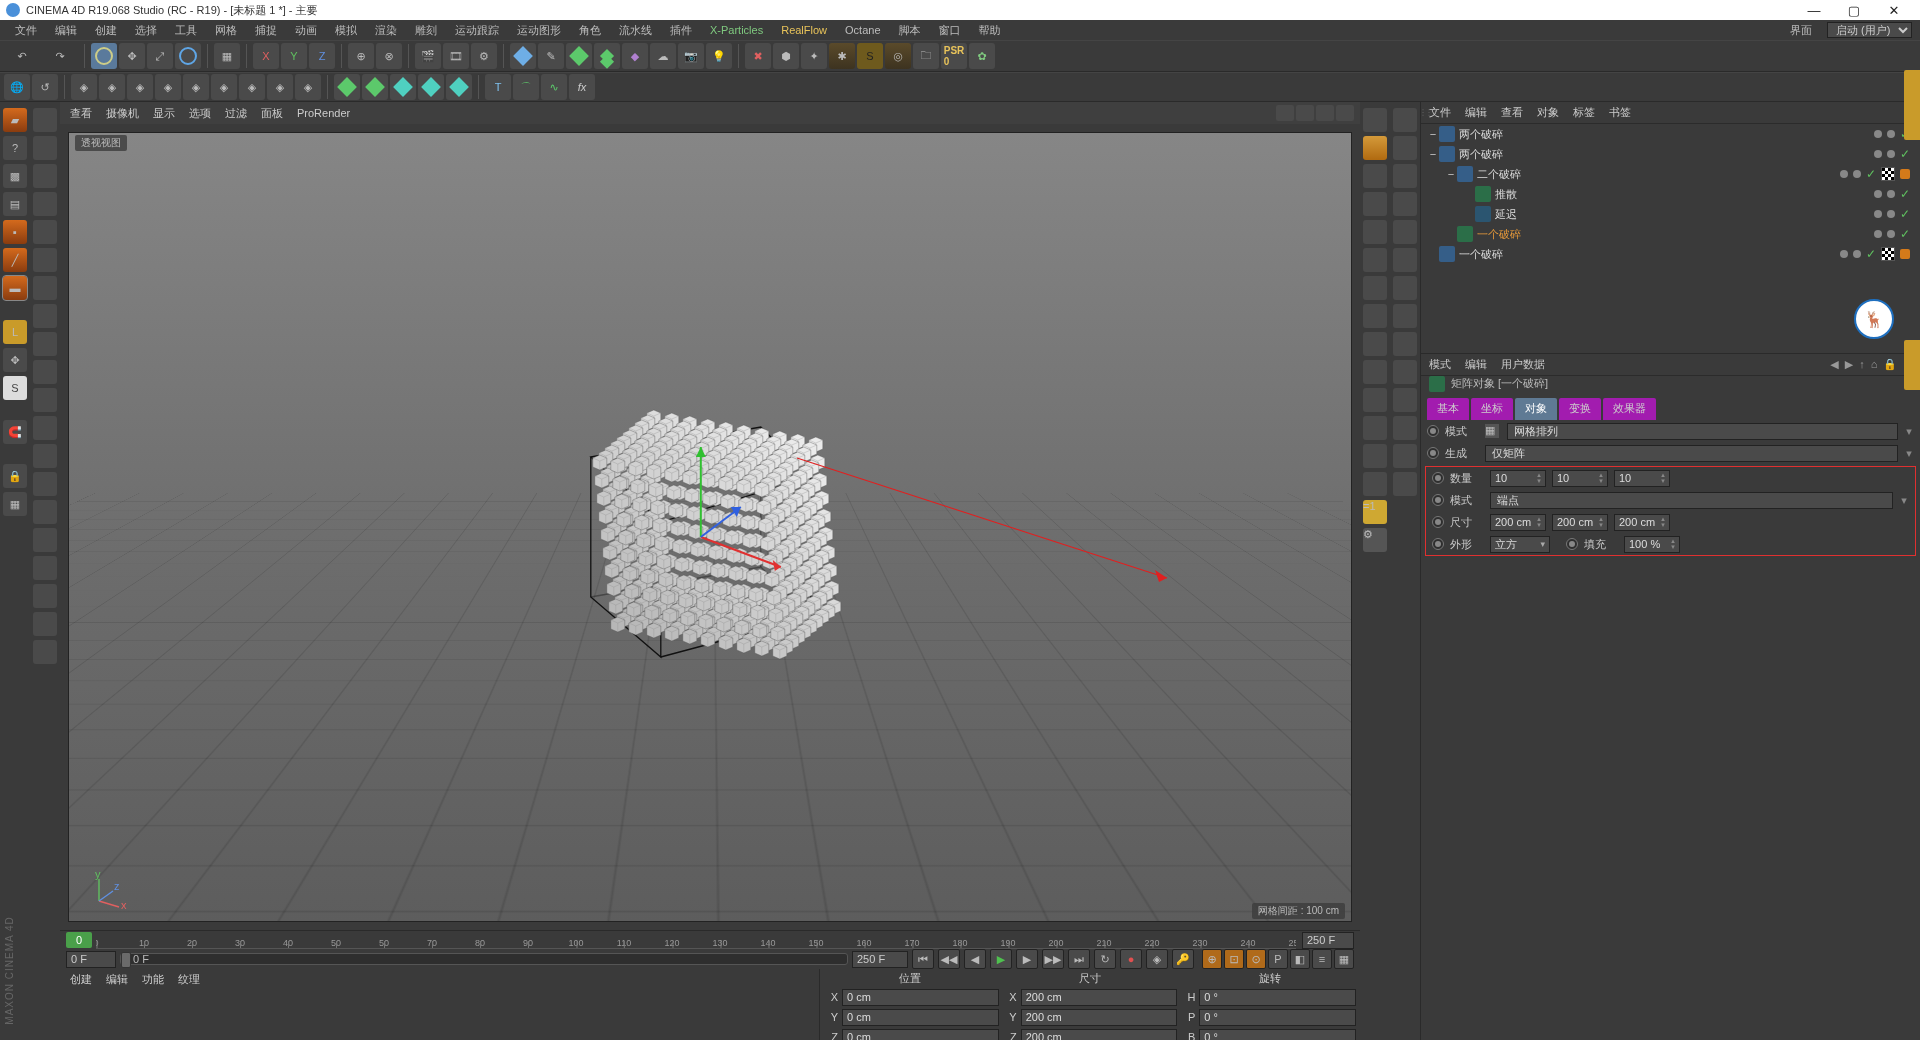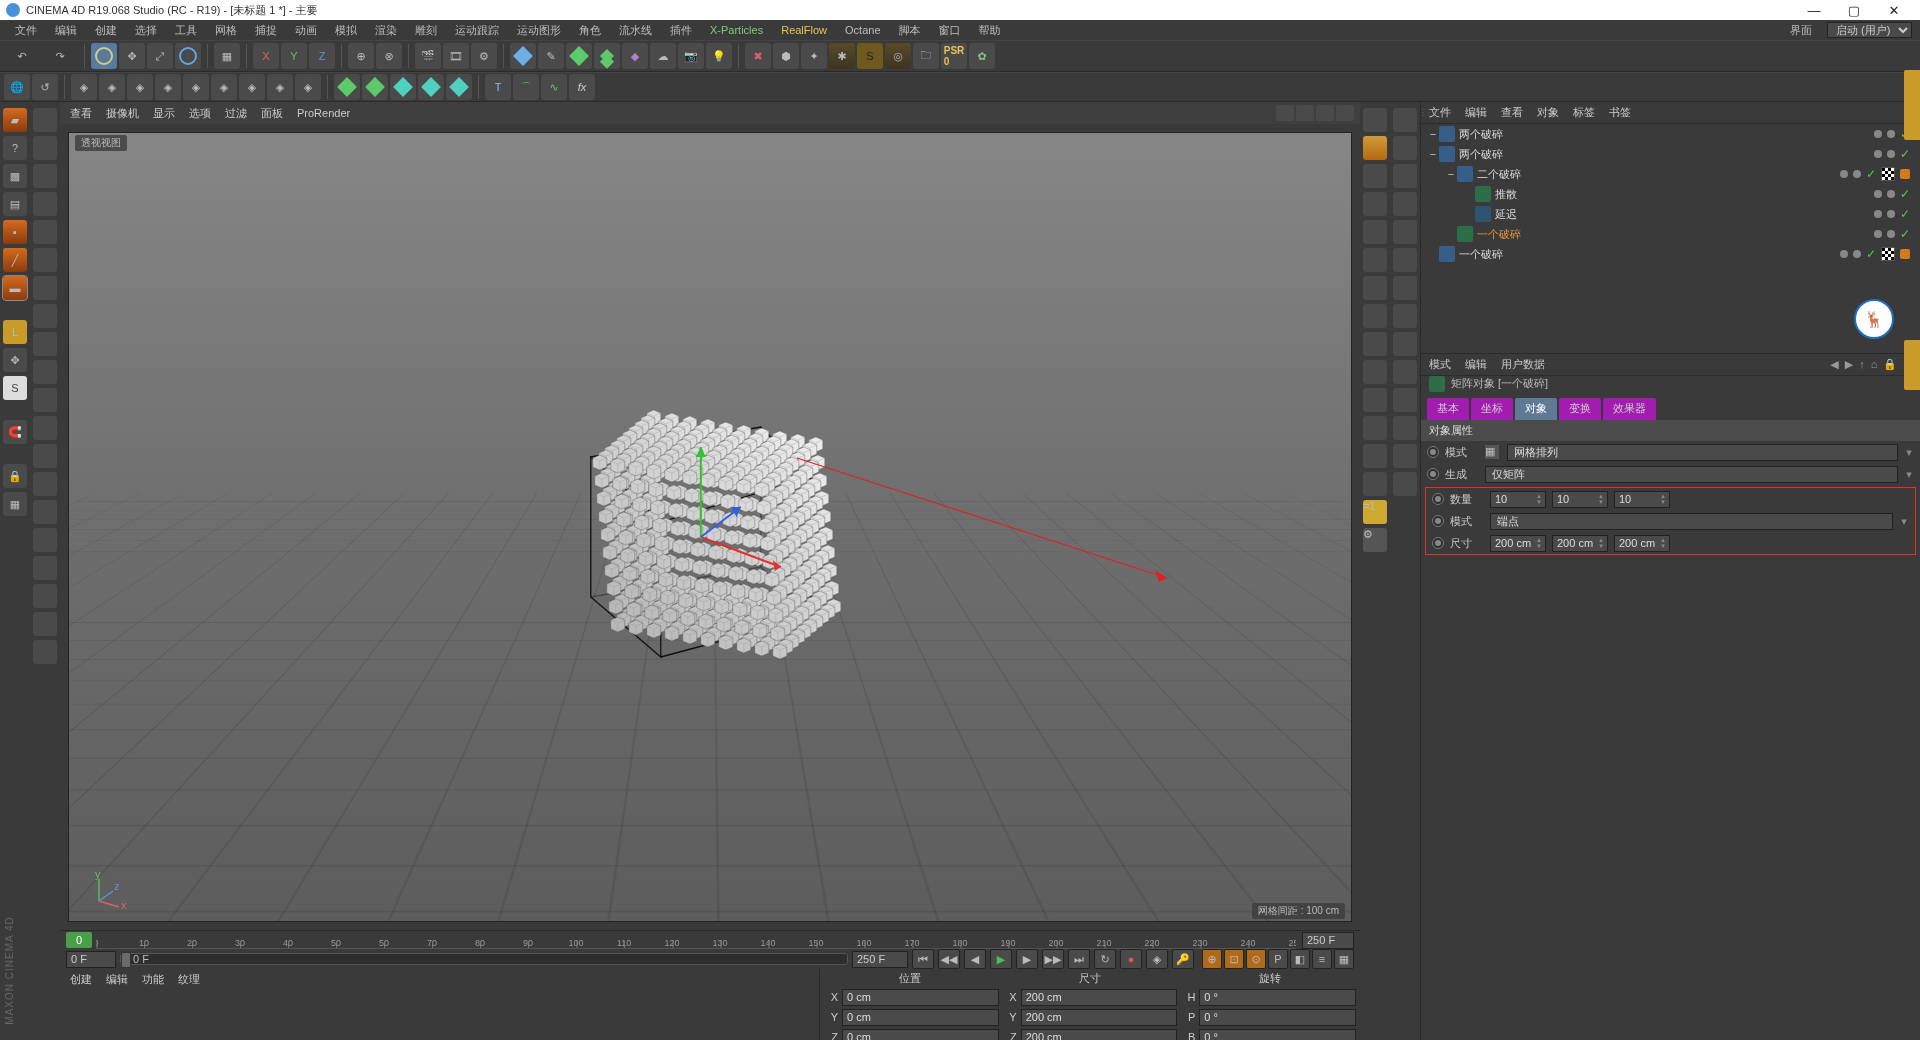--- a/index.html
+++ b/index.html
@@ -2602,21 +2602,20 @@
       <span>矩阵对象 [一个破碎]</span>
     </div>
     <div class="am-tabs" id="amtabs">
         <div>基本</div>
         <div>坐标</div>
         <div class="active">对象</div>
         <div>变换</div>
         <div>效果器</div>
       </div>
     <div class="am-body">
-      <div class="am-group-hd">对象属性</div>
 
       <div class="am-row">
         <div class="cb"></div>
         <div class="lbl">模式</div>
         <div style="width:14px;height:14px;background:#555;margin-right:2px">▦</div>
         <div class="am-field">网格排列</div>
         <span style="width:10px;text-align:center;color:#888">▾</span>
       </div>
       <div class="am-row">
         <div class="cb"></div>
@@ -2675,19 +2674,33 @@
               </div>
             </div>
           <div class="am-num">
               <span>200 cm</span>
               <div class="sp">
                 <div>▴</div>
                 <div>▾</div>
               </div>
             </div>
         </div>
+        <div class="am-row">
+          <div class="cb"></div>
+          <div class="lbl">外形</div>
+          <div class="am-dd">立方</div>
+          <div class="cb" style="margin-left:10px"></div>
+          <div class="lbl">填充</div>
+          <div class="am-num">
+              <span>100 %</span>
+              <div class="sp">
+                <div>▴</div>
+                <div>▾</div>
+              </div>
+            </div>
+        </div>
       </div>
     </div>
   </div>
 </div>
 
 <div class="edge-tab"></div>
 <div class="edge-tab2"></div>
 
 </body></html>

